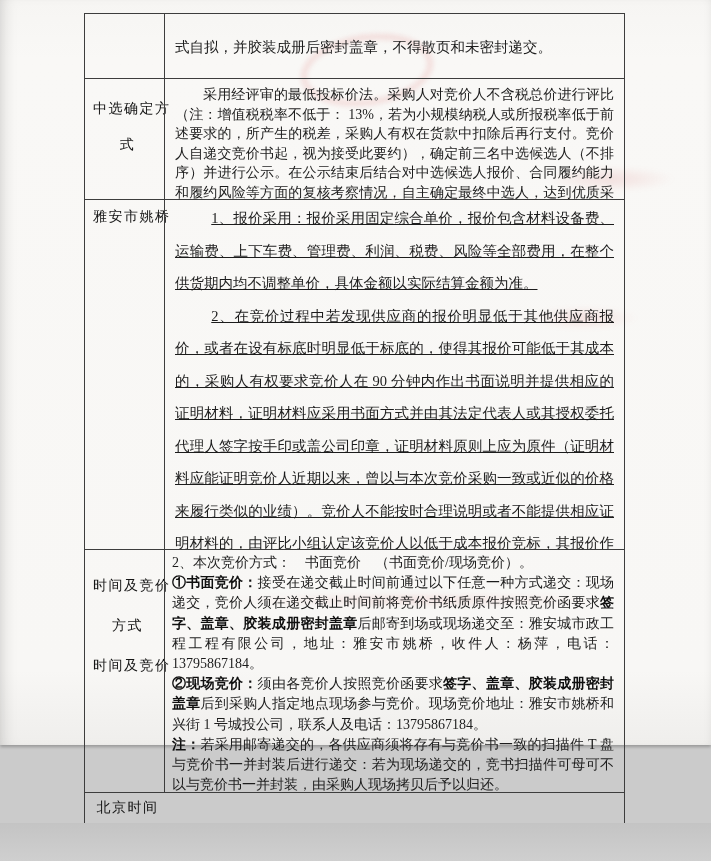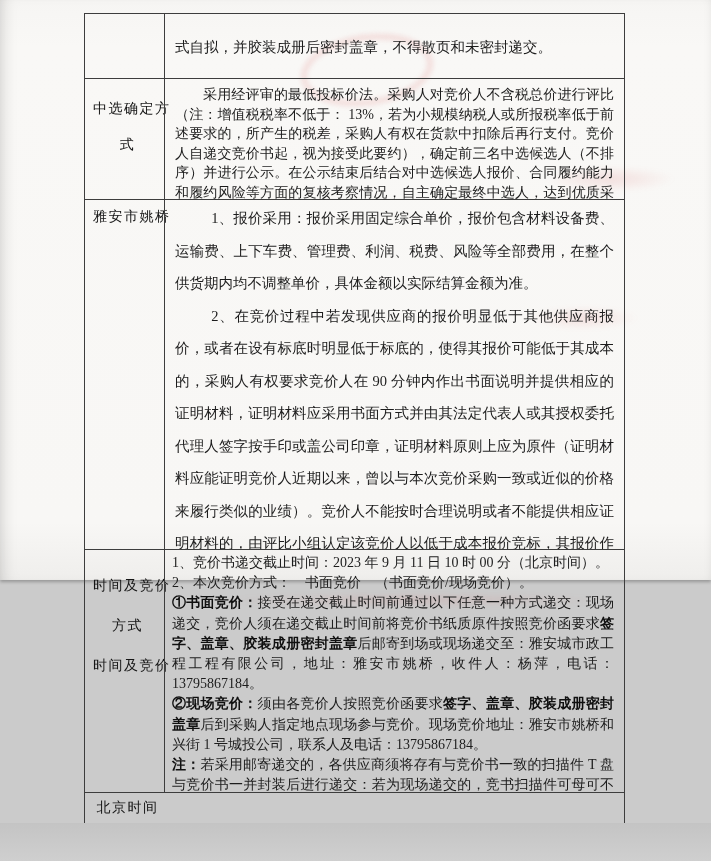--- a/index.html
+++ b/index.html
@@ -3,21 +3,21 @@
 <meta charset="utf-8">
 <style>
   html,body{margin:0;padding:0;}
   body{
     width:711px;height:861px;position:relative;overflow:hidden;
     background:#cbcbcb;
     font-family:"Liberation Serif","DejaVu Serif",serif;
     color:#1e1e1e;
   }
   .paper{
-    position:absolute;left:0;top:0;width:711px;height:580px;
+    position:absolute;left:0;top:0;width:711px;height:745px;
     background:linear-gradient(180deg,#f6f5f3 0%,#f9f8f6 8%,#f8f7f5 90%,#efeeec 100%);
     box-shadow:inset 12px 0 18px -14px rgba(0,0,0,.25), inset -6px 0 14px -12px rgba(0,0,0,.18), 0 2px 3px rgba(0,0,0,.25);
   }
   .bid-table{
     position:absolute;left:84px;top:13px;width:541px;
     border:1px solid #3d3d3d;background:transparent;box-sizing:border-box;
   }
   .row{display:flex;box-sizing:border-box;}
   .row + .row{border-top:1px solid #3d3d3d;}
   .label-cell{
@@ -33,21 +33,21 @@
   .r2{height:121px;}
   .r3{height:350px;}
   .r4{height:243px;}
   .r5{height:31px;}
   .r1 .content-cell{padding-top:7px;line-height:22px;font-size:14.5px;}
   .r2 .label-cell{padding-top:12px;line-height:36px;}
   .r2 .content-cell{line-height:19.5px;padding-top:6px;}
   .r2 .content-cell p{margin:0;text-indent:2em;}
   .r3 .label-cell{padding-top:8px;}
   .r3 .content-cell{font-size:14.5px;line-height:32.5px;padding-top:2px;}
-  .r3 .content-cell p{margin:0;text-indent:2.5em;}
+  .r3 .content-cell p{margin:0;text-indent:2.5em;text-decoration:underline;}
   .r4 .label-cell{padding-top:16px;line-height:40px;}
   .r4 .content-cell{line-height:20.2px;padding-top:3px;padding-left:7px;}
   .r4 .content-cell p{margin:0;}
   .r5 .label-cell{padding-top:6px;}
   .r5 .content-cell{padding-top:5px;font-weight:700;color:#111;}
   .u{text-underline-offset:3px;text-decoration-thickness:1px;}
   .b{font-weight:700;color:#101010;}
   .label-lines div{white-space:nowrap;text-align:center;}
   
   .bleed{position:absolute;pointer-events:none;filter:blur(2px);}
@@ -105,21 +105,20 @@
       </div>
     </div>
 
     <div class="row r4">
       <div class="label-cell label-lines">
           <div>时间及竞价</div>
           <div>方式</div>
           <div>时间及竞价</div>
         </div>
       <div class="content-cell">
-        <p>1、竞价书递交截止时间：2023 年 9 月 11 日 10 时 00 分（北京时间）。</p>
         <p><span>2、本次竞价方式：</span><span class="u">　书面竞价　</span><span>（书面竞价/现场竞价）。</span></p>
         <p><span class="b">①书面竞价：</span><span>接受在递交截止时间前通过以下任意一种方式递交：</span><span class="u">现场递交</span><span>，竞价人须在递交截止时间前将竞价书纸质原件按照竞价函要求</span><span class="b">签字、盖章、胶装成册密封盖章</span><span>后邮寄到场或现场递交至：雅安城市政工程工程有限公司，地址：</span><span class="u">雅安市姚桥</span><span>，收件人：</span><span class="u">杨萍</span><span>，电话：</span><span class="u">13795867184</span><span>。</span></p>
         <p><span class="b">②现场竞价：</span><span>须由各竞价人按照竞价函要求</span><span class="b">签字、盖章、胶装成册密封盖章</span><span>后到采购人指定地点现场参与竞价。现场竞价地址：</span><span class="u">雅安市姚桥和兴街 1 号城投公司</span><span>，联系人及电话：</span><span class="u">13795867184</span><span>。</span></p>
         <p><span class="b">注：</span><span>若采用邮寄递交的，各供应商须将存有与竞价书一致的扫描件 T 盘与竞价书一并封装后进行递交：若为现场递交的，竞书扫描件可母可不以与竞价书一并封装，由采购人现场拷贝后予以归还。</span></p>
       </div>
     </div>
 
     <div class="row r5">
       <div class="label-cell label-lines">
           <div>北京时间</div>

